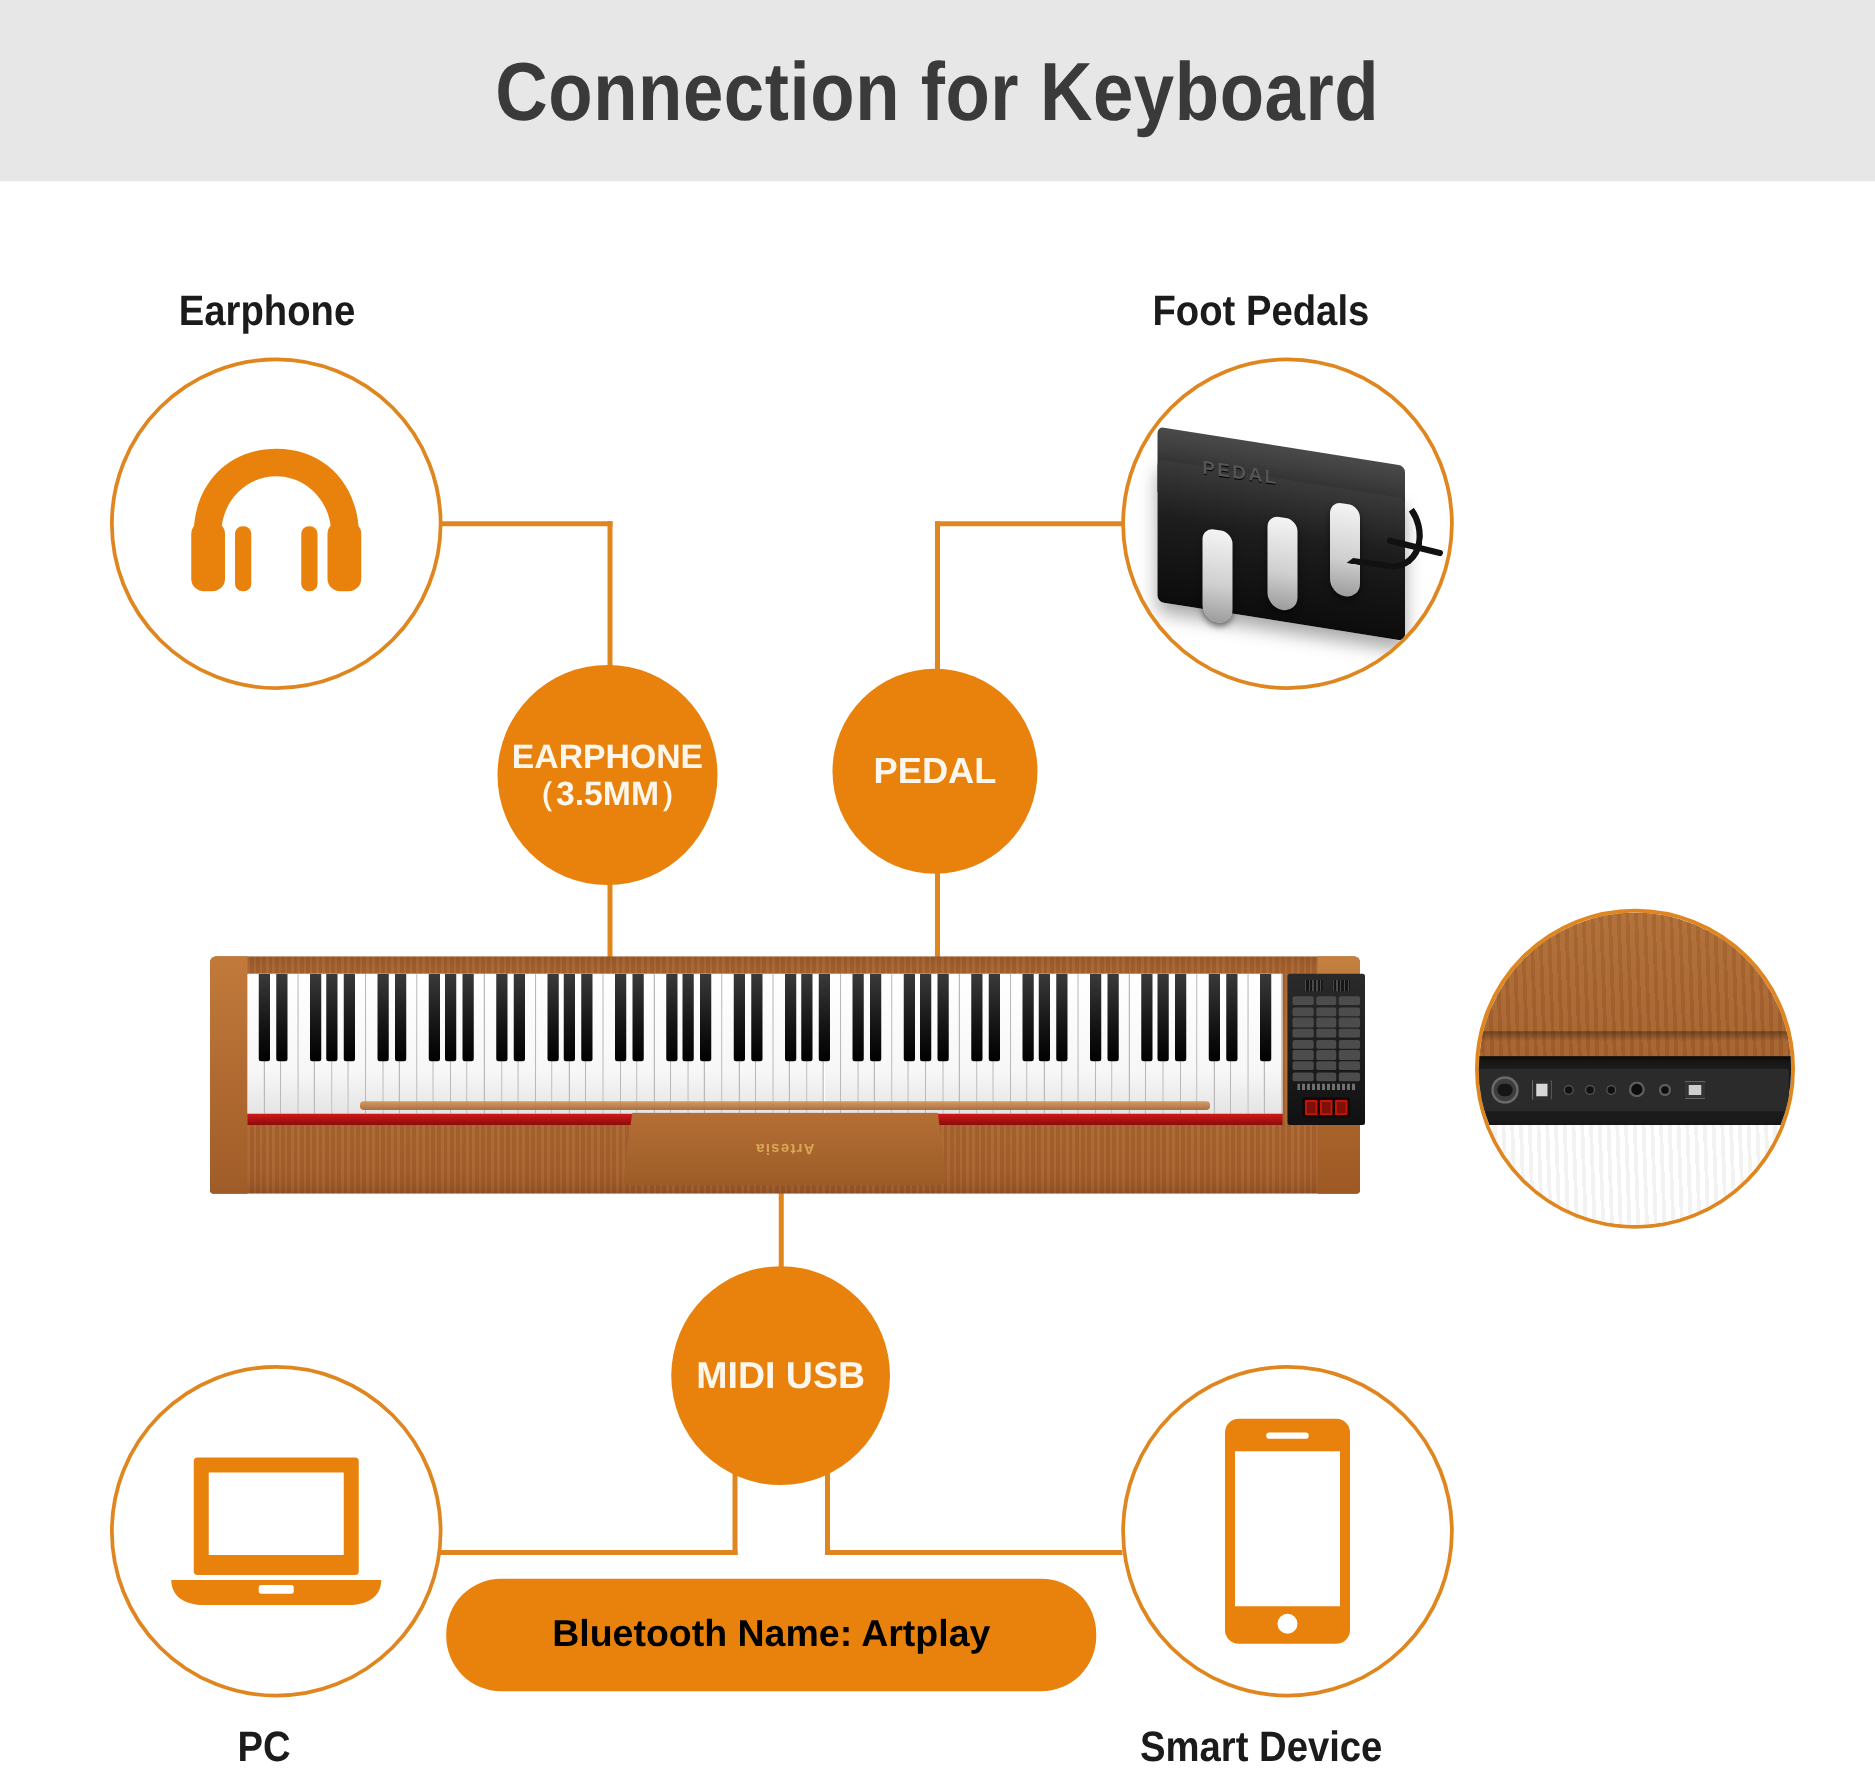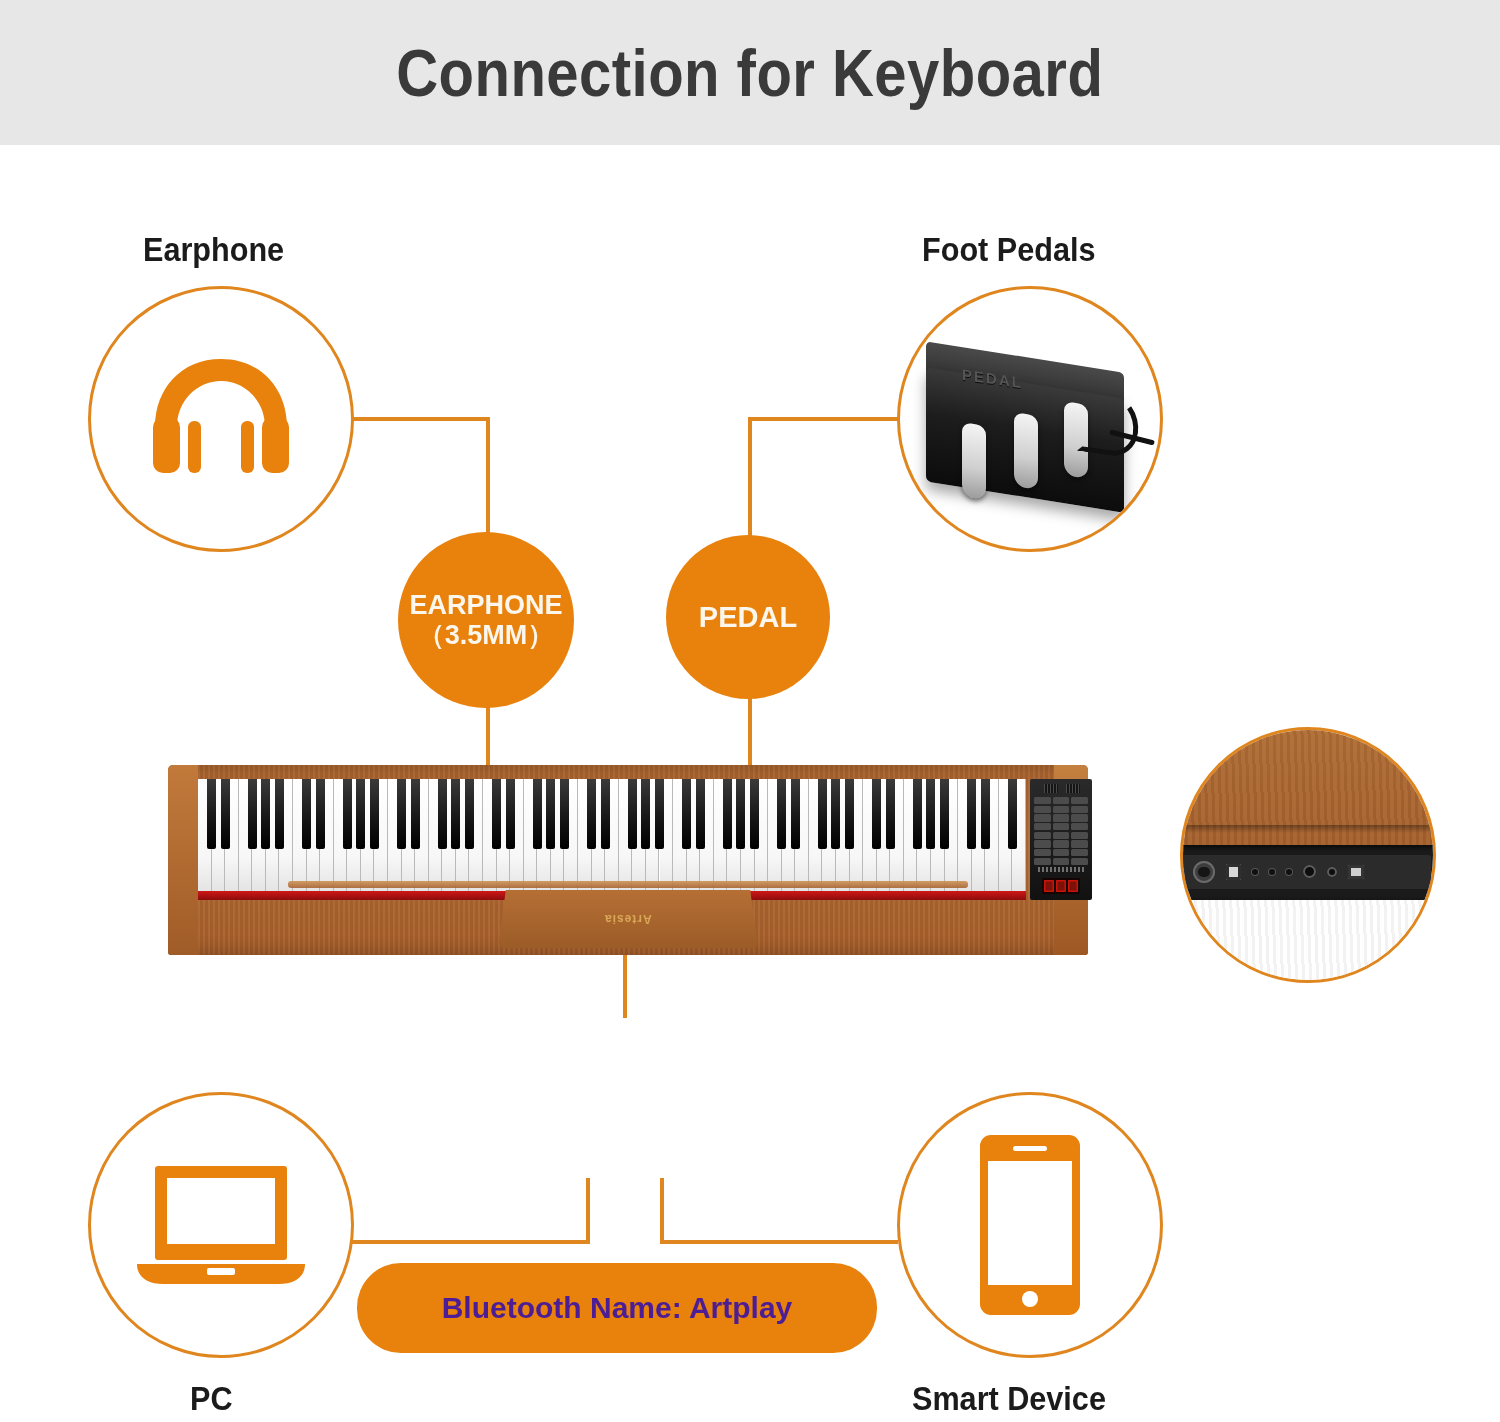--- a/index.html
+++ b/index.html
@@ -59,21 +59,21 @@
   .lnh { height: 4px; }
   .lnv { width: 4px; }
 
   
   #bt-pill {
     position: absolute;
     background: #e8820c;
     border-radius: 44px;
     display: flex; flex-direction: column;
     align-items: center; justify-content: center;
-    color: #4c1d95; font-weight: bold; font-size: 30px; line-height: 1.22;
+    color: #000000; font-weight: bold; font-size: 30px; line-height: 1.22;
     text-align: center; z-index: 6;
   }
 
   
   #piano { position: absolute; left: 168px; top: 765px; width: 920px; height: 190px; }
   #piano-body {
     position: absolute; inset: 0;
     border-radius: 5px 5px 3px 3px;
     background:
       repeating-linear-gradient(90deg, rgba(255,255,255,0.045) 0 2px, rgba(0,0,0,0.05) 2px 5px),
@@ -271,20 +271,23 @@
     <div>
       <span class="bl">EARPHONE</span>
       <span class="bl">（3.5MM）</span>
     </div>
   </div>
 
   <div class="badge" style="left:666px; top:535px; width:164px; height:164px; font-size:29px;">
     <span>PEDAL</span>
   </div>
 
+  <div class="badge" style="left:537px; top:1013px; width:175px; height:175px; font-size:30px;">
+    <span>MIDI USB</span>
+  </div>
 
   <div id="piano">
     <div id="piano-body"></div>
     <div id="piano-left-cheek"></div>
     <div id="piano-right-cheek"></div>
 
     <div id="keybed">
 
     <div class="wkey" style="left: 0px; width: 13.5738px;"></div>
         <div class="wkey" style="left: 13.5738px; width: 13.5738px;"></div>

